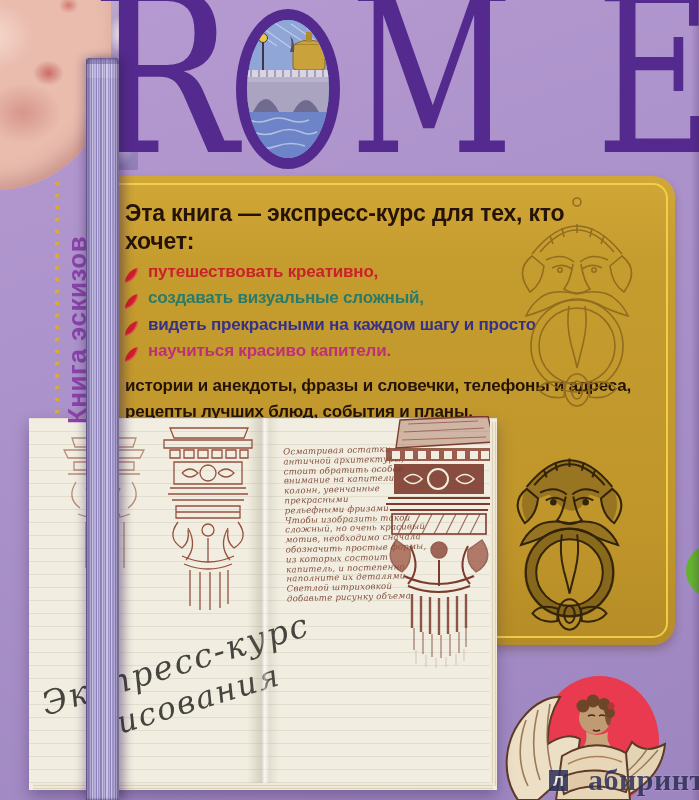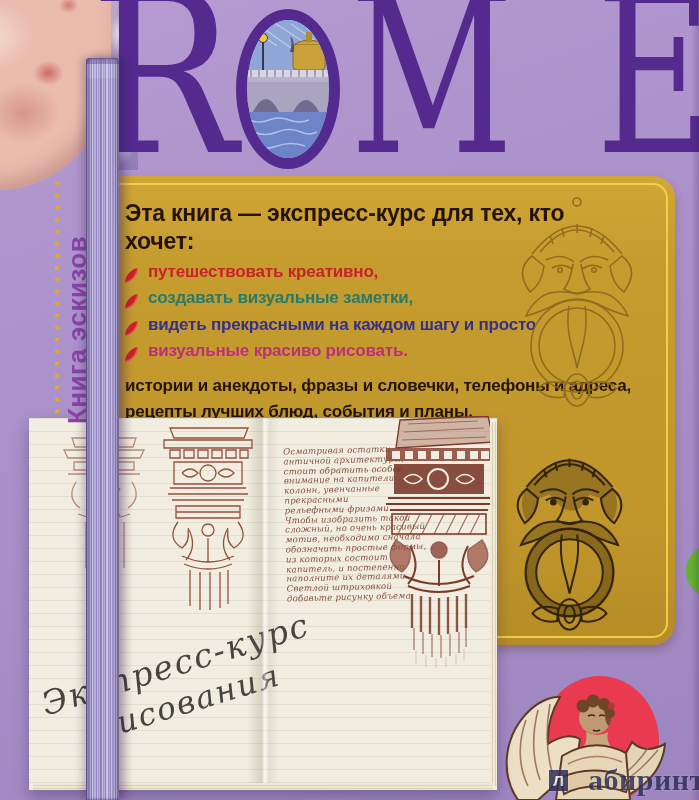--- a/index.html
+++ b/index.html
@@ -190,29 +190,29 @@
   <div class="gold-panel">
     <div class="gold-inner"></div>
     <div class="panel-text">
       <div class="panel-heading">Эта книга — экспресс-курс для тех, кто хочет:</div>
       <div class="bullet">
         <div class="bullet-icon"></div>
         <span style="color: rgb(200, 35, 43);">путешествовать креативно,</span>
       </div>
       <div class="bullet">
         <div class="bullet-icon"></div>
-        <span style="color: rgb(42, 122, 104);">создавать визуальные заметки,</span>
+        <span style="color: rgb(42, 122, 104);">создавать визуальные сложный,</span>
       </div>
       <div class="bullet">
         <div class="bullet-icon"></div>
         <span style="color: rgb(53, 48, 138);">видеть прекрасными на каждом шагу и просто</span>
       </div>
       <div class="bullet">
         <div class="bullet-icon"></div>
-        <span style="color: rgb(191, 46, 123);">визуальные красиво рисовать.</span>
+        <span style="color: rgb(191, 46, 123);">научиться красиво капители.</span>
       </div>
       <div class="panel-paragraph">
         <div>истории и анекдоты, фразы и словечки, телефоны и адреса,</div>
         <div>рецепты лучших блюд, события и планы.</div>
       </div>
     </div>
   </div>
 
   <svg class="knocker knocker-top" width="150" height="228" viewBox="0 0 150 228">
     <g class="k-line">

